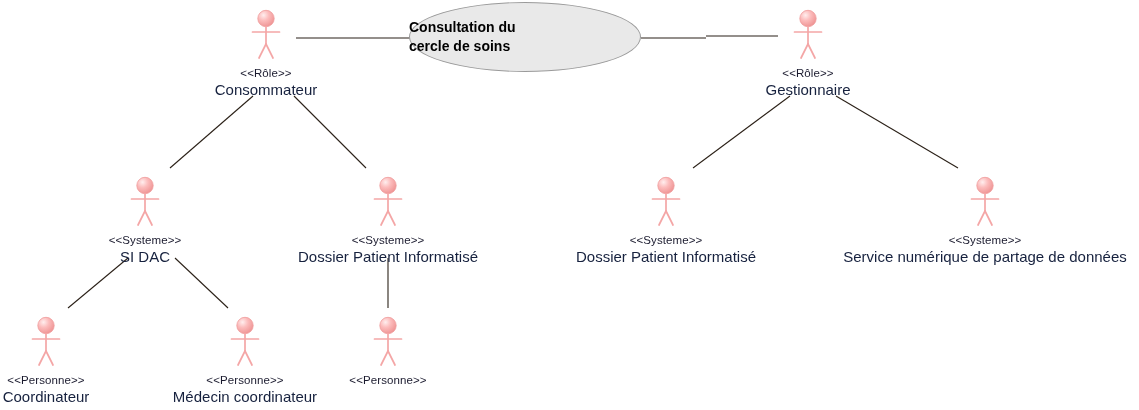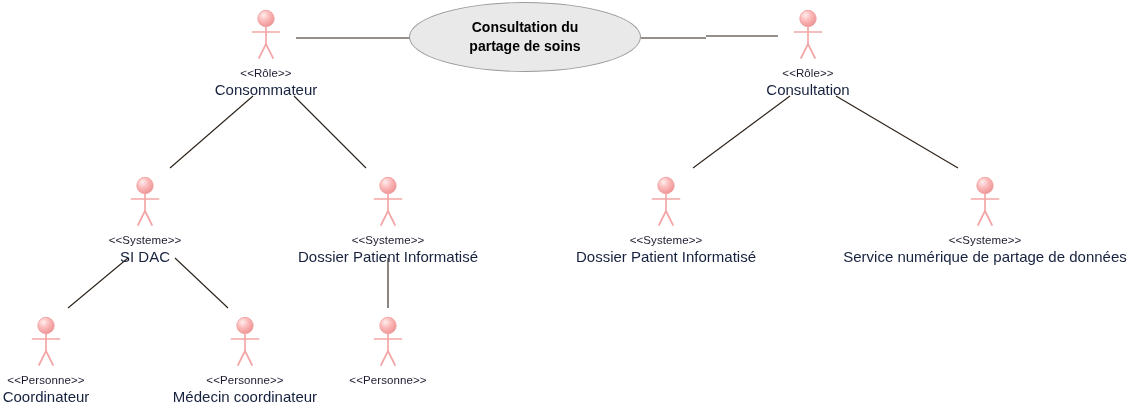--- a/index.html
+++ b/index.html
@@ -77,21 +77,21 @@
     border: 1px solid #9a9a9a;
   }
   #usecase-ellipse .uc-text {
     position: absolute;
     left: 0;
     top: 0;
     width: 100%;
     height: 100%;
     display: flex;
     flex-direction: column;
-    align-items: center;
+    align-items: flex-start;
     justify-content: center;
     font-size: 14px;
     font-weight: bold;
     color: #000000;
     line-height: 19px;
     text-align: center;
   }
 </style>
 </head>
 <body>
@@ -117,21 +117,21 @@
         <line x1="128" y1="258" x2="68" y2="308"></line>
         <line x1="175" y1="258" x2="228" y2="308"></line>
         <line x1="388" y1="258" x2="388" y2="308"></line>
       </g>
   </svg>
 
   <div id="usecase-ellipse">
     <div class="oval"></div>
     <div class="uc-text">
       <span>Consultation du</span>
-      <span>partage de soins</span>
+      <span>cercle de soins</span>
     </div>
   </div>
 
   <div id="actors-container">
       <div class="actor" style="left: 266px; top: 8px;">
         <svg class="figure" viewBox="0 0 48 56">
           <circle cx="24" cy="10.5" r="8.2" fill="url(#headGrad)" stroke="#ef9a9a" stroke-width="0.8"></circle>
           <line x1="24" y1="18.6" x2="24" y2="36" stroke="#f4a6a6" stroke-width="1.7" stroke-linecap="round"></line>
           <line x1="10.5" y1="24" x2="37.5" y2="24" stroke="#f4a6a6" stroke-width="1.7" stroke-linecap="round"></line>
           <line x1="24" y1="36" x2="17" y2="50" stroke="#f4a6a6" stroke-width="1.7" stroke-linecap="round"></line>
@@ -145,21 +145,21 @@
       <div class="actor" style="left: 808px; top: 8px;">
         <svg class="figure" viewBox="0 0 48 56">
           <circle cx="24" cy="10.5" r="8.2" fill="url(#headGrad)" stroke="#ef9a9a" stroke-width="0.8"></circle>
           <line x1="24" y1="18.6" x2="24" y2="36" stroke="#f4a6a6" stroke-width="1.7" stroke-linecap="round"></line>
           <line x1="10.5" y1="24" x2="37.5" y2="24" stroke="#f4a6a6" stroke-width="1.7" stroke-linecap="round"></line>
           <line x1="24" y1="36" x2="17" y2="50" stroke="#f4a6a6" stroke-width="1.7" stroke-linecap="round"></line>
           <line x1="24" y1="36" x2="31" y2="50" stroke="#f4a6a6" stroke-width="1.7" stroke-linecap="round"></line>
         </svg>
         <div class="labels">
           <div class="stereotype">&lt;&lt;Rôle&gt;&gt;</div>
-          <div class="actor-name">Consultation</div>
+          <div class="actor-name">Gestionnaire</div>
         </div>
       </div>
       <div class="actor" style="left: 145px; top: 175px;">
         <svg class="figure" viewBox="0 0 48 56">
           <circle cx="24" cy="10.5" r="8.2" fill="url(#headGrad)" stroke="#ef9a9a" stroke-width="0.8"></circle>
           <line x1="24" y1="18.6" x2="24" y2="36" stroke="#f4a6a6" stroke-width="1.7" stroke-linecap="round"></line>
           <line x1="10.5" y1="24" x2="37.5" y2="24" stroke="#f4a6a6" stroke-width="1.7" stroke-linecap="round"></line>
           <line x1="24" y1="36" x2="17" y2="50" stroke="#f4a6a6" stroke-width="1.7" stroke-linecap="round"></line>
           <line x1="24" y1="36" x2="31" y2="50" stroke="#f4a6a6" stroke-width="1.7" stroke-linecap="round"></line>
         </svg>

